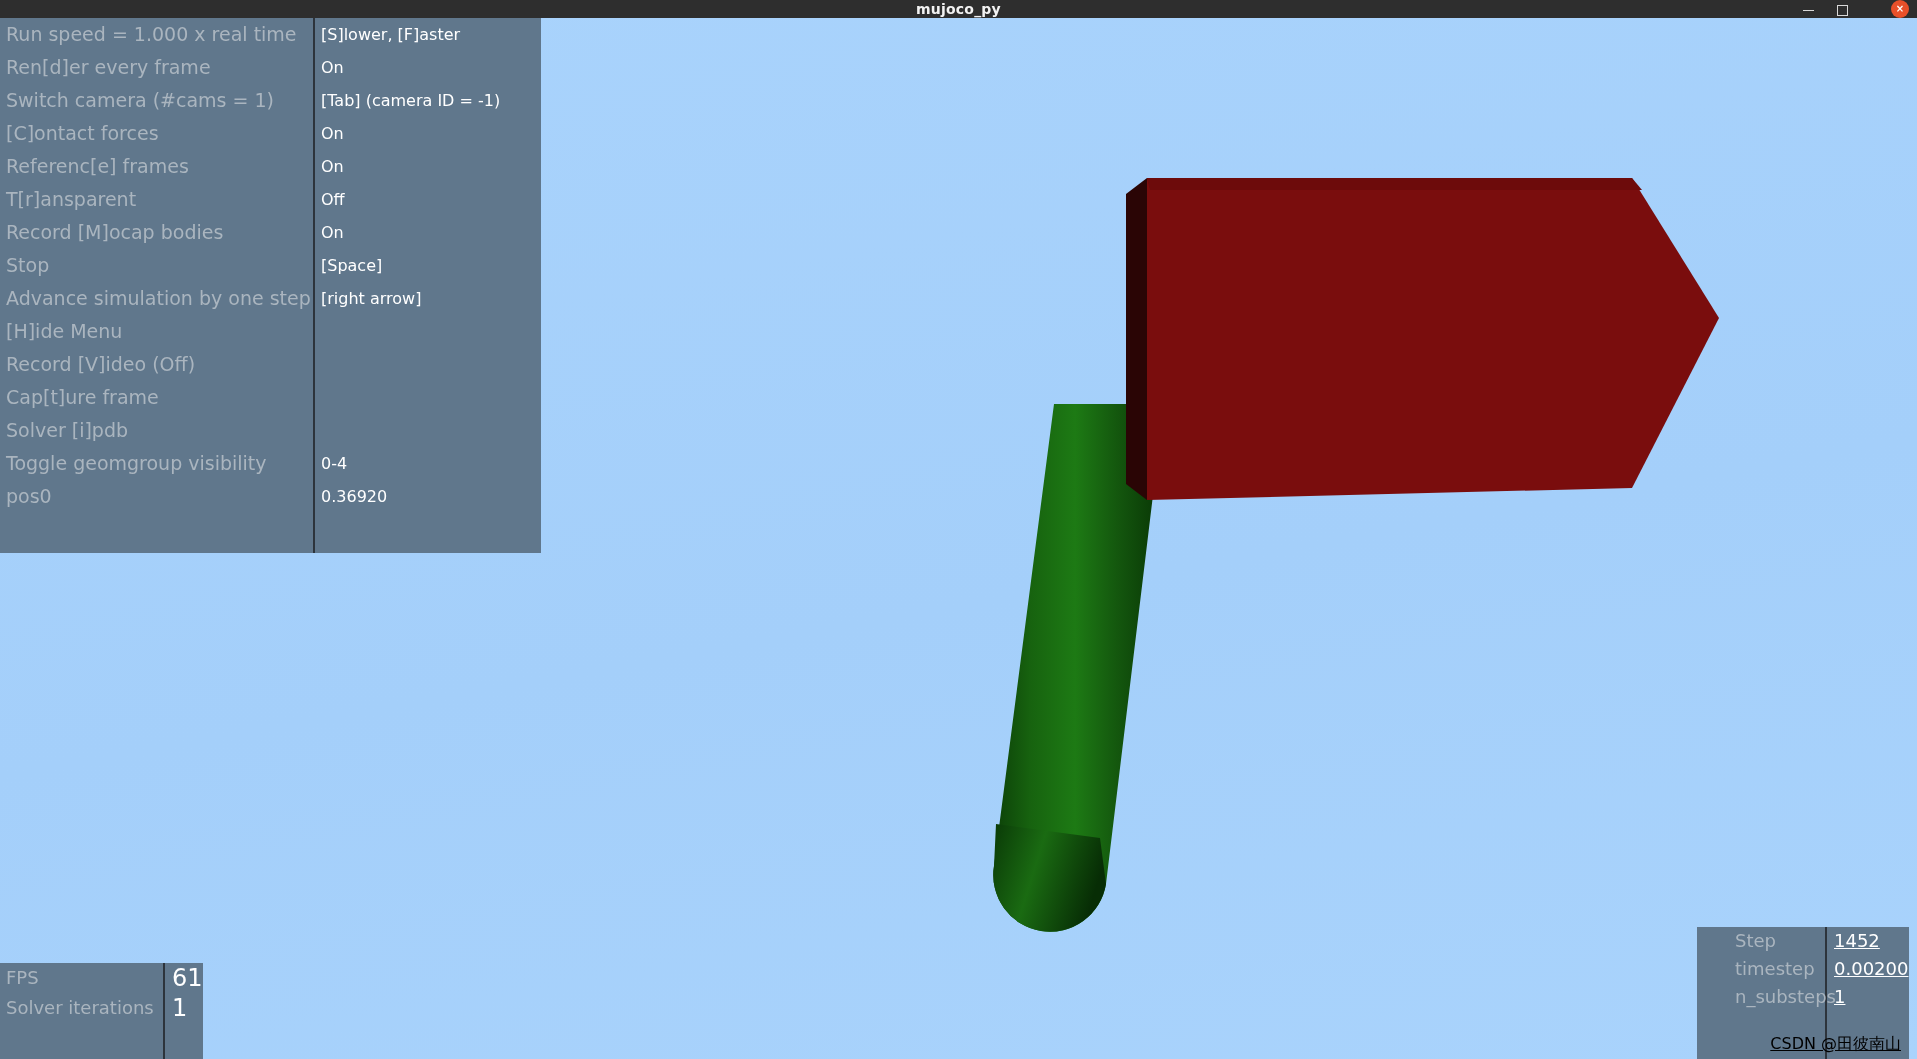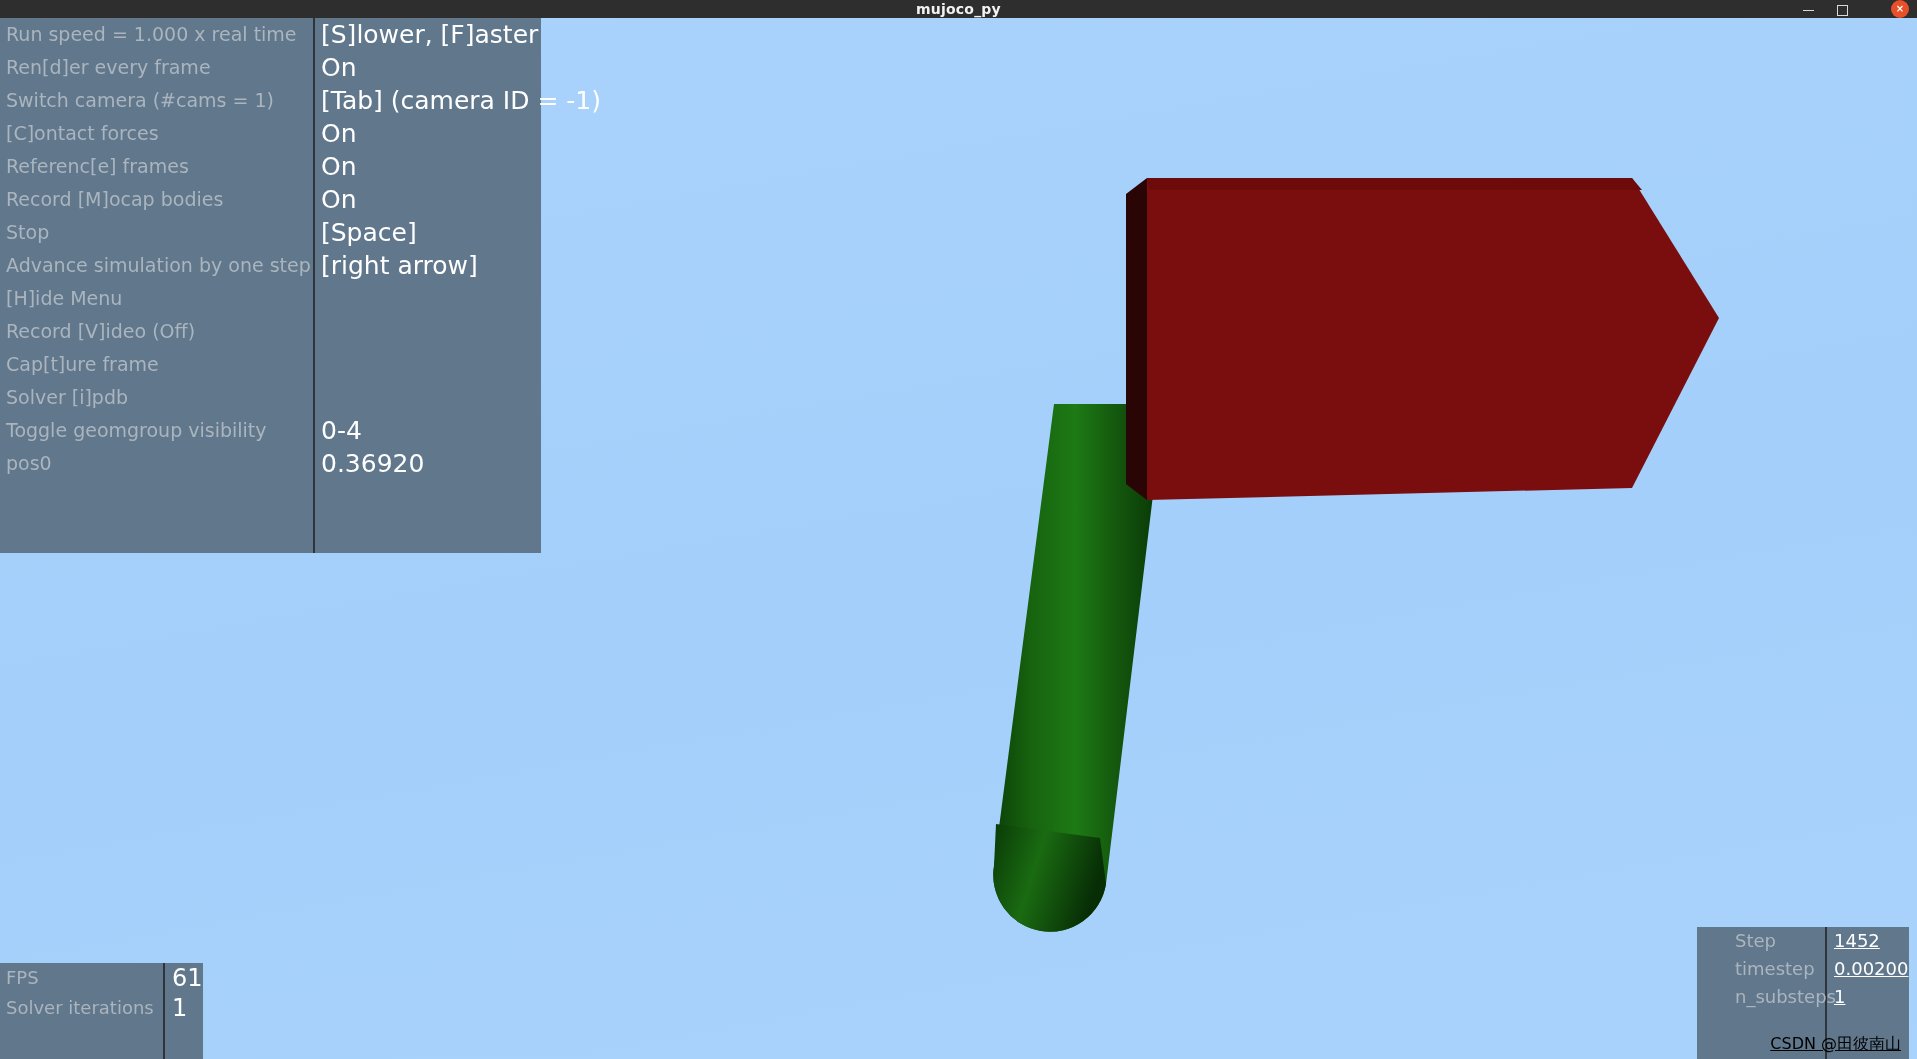--- a/index.html
+++ b/index.html
@@ -108,21 +108,21 @@
     top: 0;
     line-height: 33px;
     font-size: 19px;
     color: #aab5bf;
     white-space: nowrap;
   }
   .prow .v {
     position: absolute;
     top: 0;
     line-height: 33px;
-    font-size: 25px;
+    font-size: 16px;
     color: #ffffff;
     white-space: nowrap;
   }
 
   
   #menu-panel {
     left: 0; top: 18px;
     width: 541px;
     height: 535px;
   }
@@ -231,20 +231,24 @@
     </div>
     <div class="prow">
       <span class="k">[C]ontact forces</span>
       <span class="v">On</span>
     </div>
     <div class="prow">
       <span class="k">Referenc[e] frames</span>
       <span class="v">On</span>
     </div>
     <div class="prow">
+      <span class="k">T[r]ansparent</span>
+      <span class="v">Off</span>
+    </div>
+    <div class="prow">
       <span class="k">Record [M]ocap bodies</span>
       <span class="v">On</span>
     </div>
     <div class="prow">
       <span class="k">Stop</span>
       <span class="v">[Space]</span>
     </div>
     <div class="prow">
       <span class="k">Advance simulation by one step</span>
       <span class="v">[right arrow]</span>

